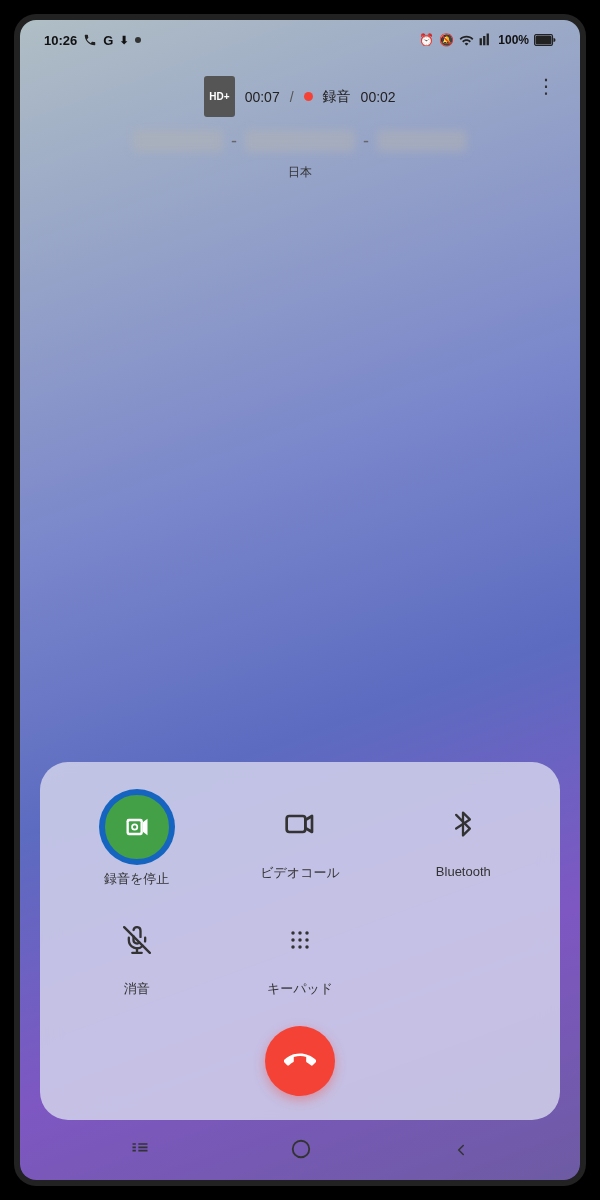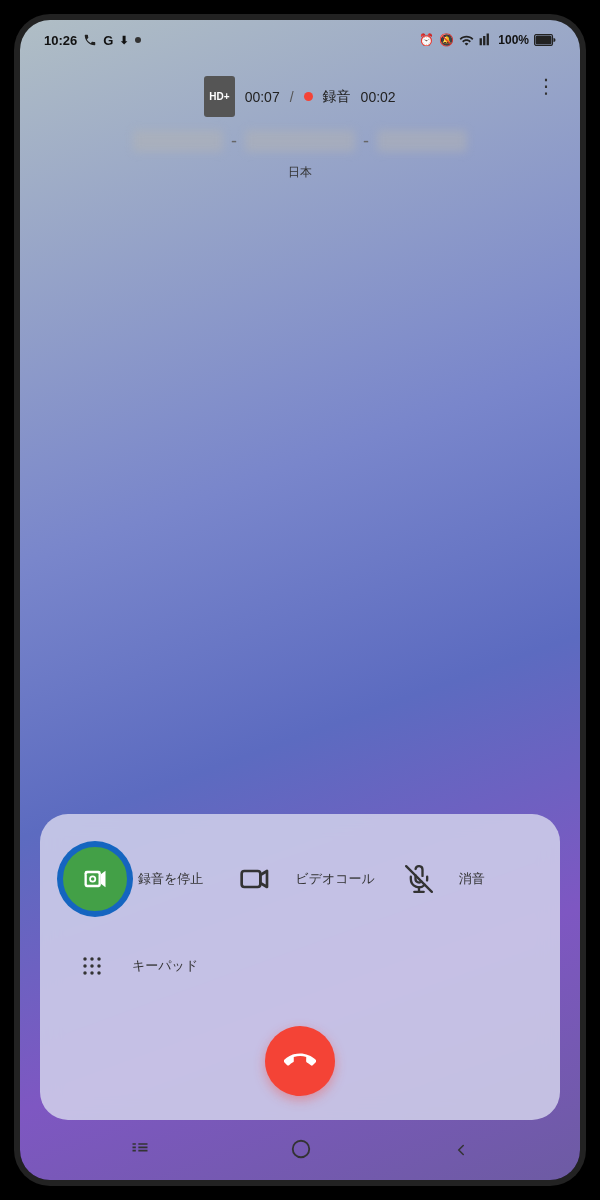--- a/index.html
+++ b/index.html
@@ -12,21 +12,21 @@
       justify-content: center;
       align-items: center;
       font-family: 'Segoe UI', sans-serif;
       overflow: hidden;
     }
 
     .phone-frame {
       width: 560px;
       height: 1160px;
       background: linear-gradient(160deg, #b0bec5 0%, #7986cb 40%, #5c6bc0 60%, #7e57c2 80%, #6d5ba3 100%);
-      border-radius: 30px;
+      border-radius: 16px;
       position: relative;
       overflow: hidden;
       box-shadow: 0 0 0 6px #222, 0 0 40px rgba(0,0,0,0.8);
     }
 
     
     .status-bar {
       position: absolute;
       top: 0;
       left: 0;
@@ -149,21 +149,21 @@
 
     .controls-grid {
       display: grid;
       grid-template-columns: repeat(3, 1fr);
       gap: 20px 10px;
       margin-bottom: 28px;
     }
 
     .control-btn {
       display: flex;
-      flex-direction: row;
+      flex-direction: column;
       align-items: center;
       gap: 8px;
       cursor: pointer;
     }
 
     .control-icon {
       width: 64px;
       height: 64px;
       display: flex;
       align-items: center;
@@ -304,20 +304,28 @@
       <div class="control-btn">
         <div class="control-icon">
           <svg width="32" height="32" viewBox="0 0 24 24" fill="none" stroke="#333" stroke-width="2" stroke-linecap="round" stroke-linejoin="round">
             <rect x="2" y="6" width="14" height="12" rx="2"></rect>
             <path d="M16 9l5-3v12l-5-3V9z"></path>
           </svg>
         </div>
         <span class="control-label">ビデオコール</span>
       </div>
 
+      <div class="control-btn">
+        <div class="control-icon">
+          <svg width="28" height="32" viewBox="0 0 24 28" fill="none" stroke="#333" stroke-width="2" stroke-linecap="round" stroke-linejoin="round">
+            <polyline points="6,6 18,18 12,24 12,4 18,10 6,18"></polyline>
+          </svg>
+        </div>
+        <span class="control-label">Bluetooth</span>
+      </div>
 
 
       <div class="control-btn">
         <div class="control-icon">
           <svg width="28" height="32" viewBox="0 0 24 24" fill="none" stroke="#333" stroke-width="2" stroke-linecap="round" stroke-linejoin="round">
             <line x1="1" y1="1" x2="23" y2="23"></line>
             <path d="M9 9v3a3 3 0 005.12 2.12M15 9.34V4a3 3 0 00-5.94-.6"></path>
             <path d="M17 16.95A7 7 0 015 12v-2m14 0v2a7 7 0 01-.11 1.23"></path>
             <line x1="12" y1="19" x2="12" y2="23"></line>
             <line x1="8" y1="23" x2="16" y2="23"></line>

